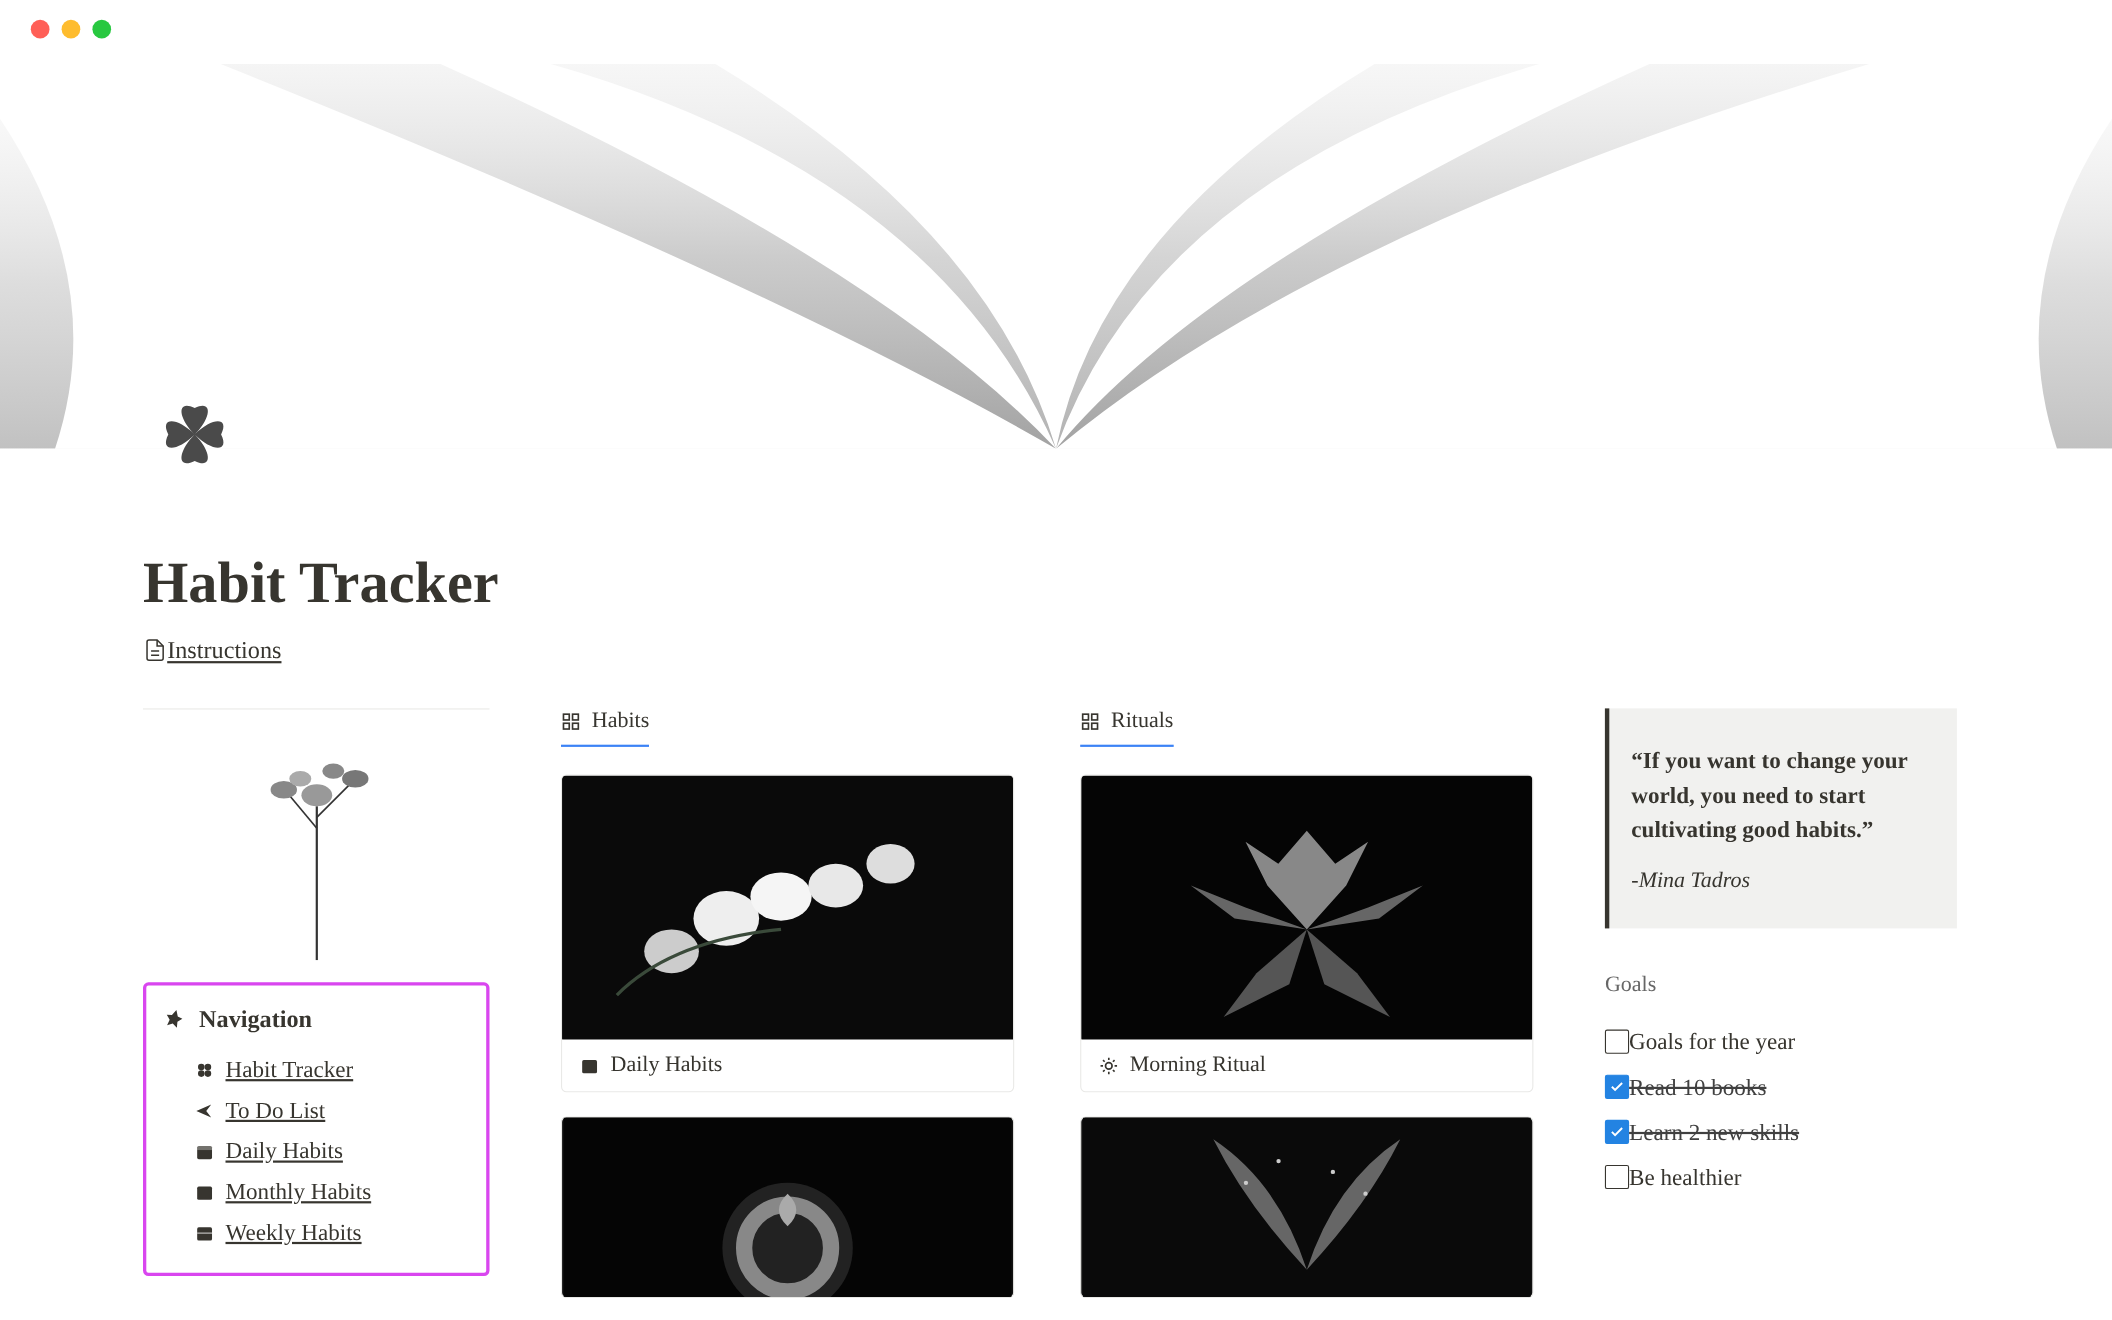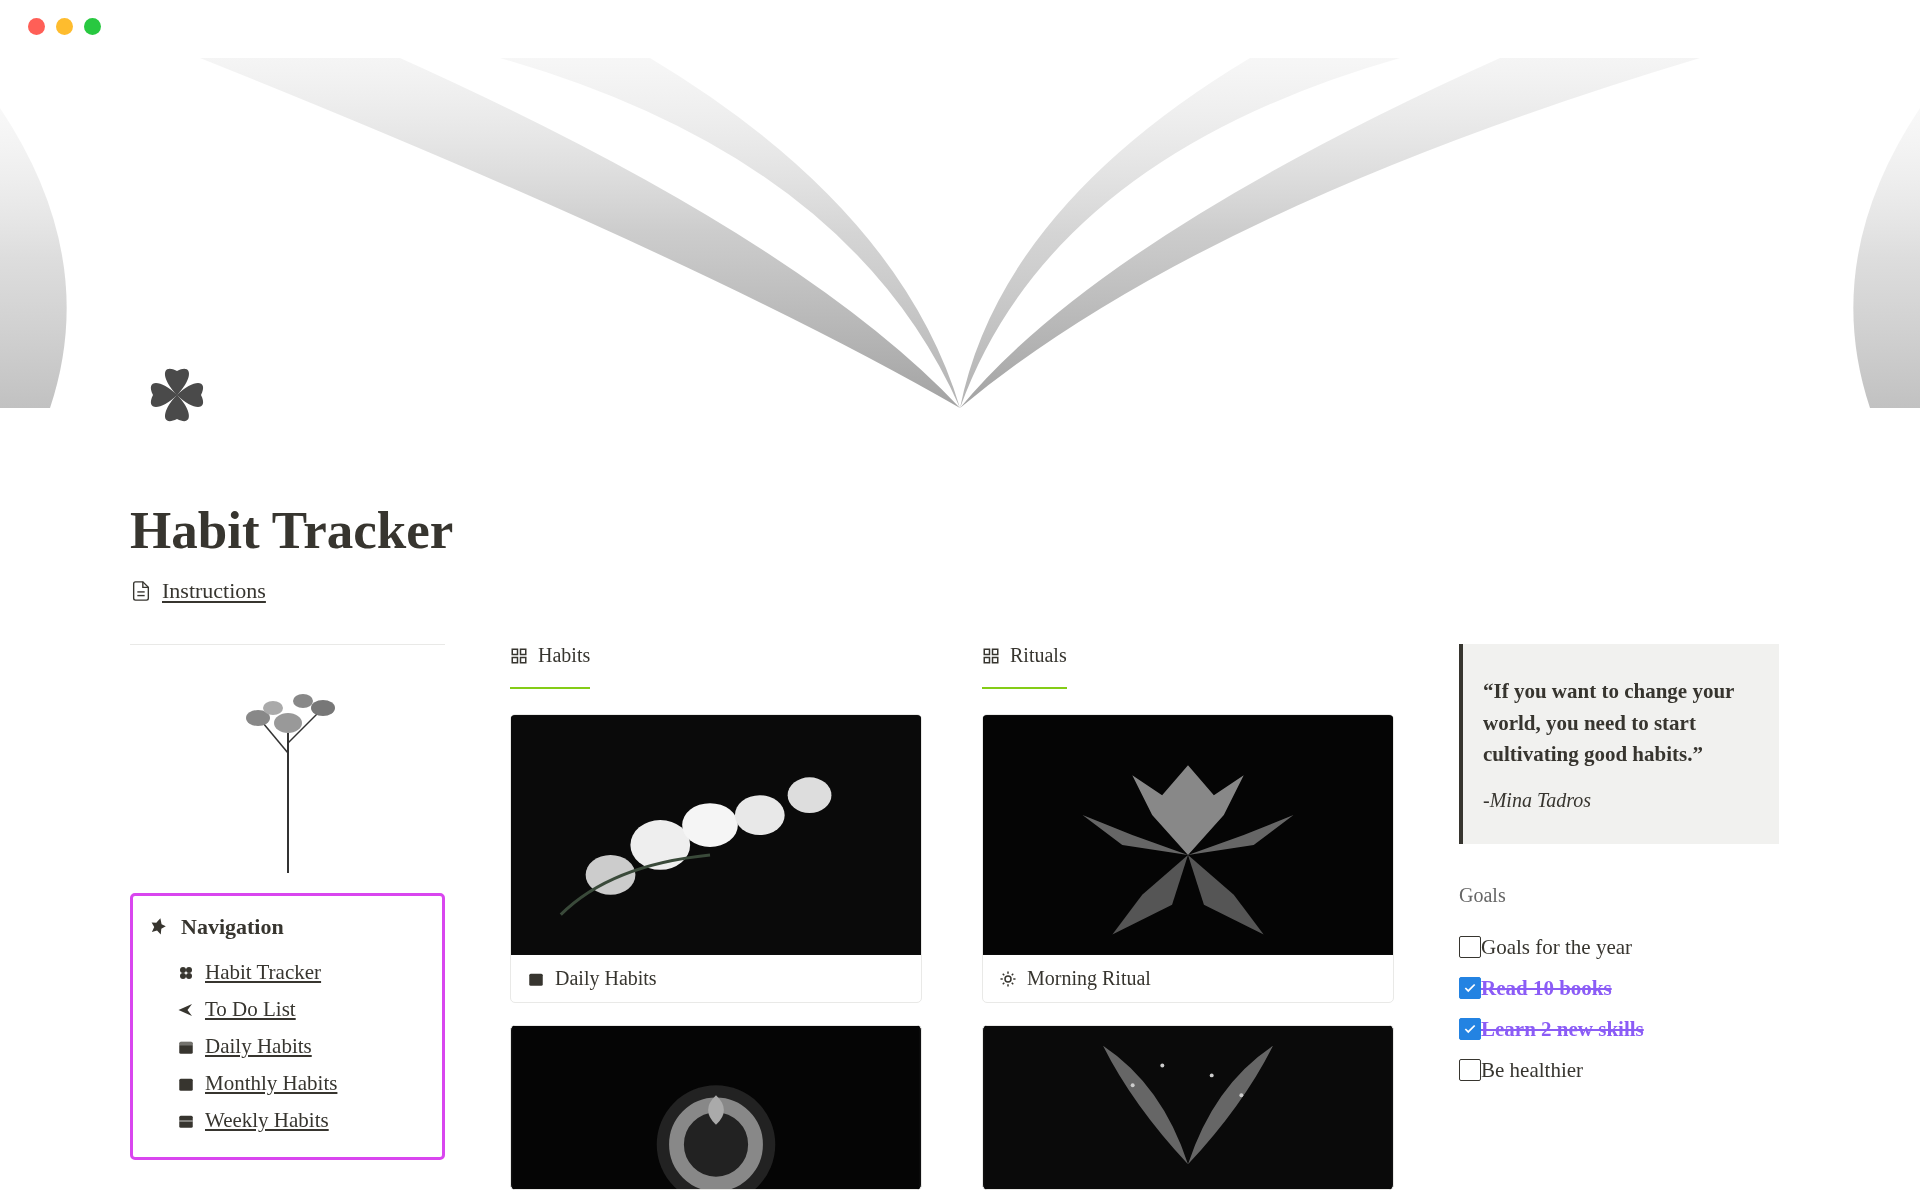--- a/index.html
+++ b/index.html
@@ -7,47 +7,47 @@
 .window-controls { display: flex; gap: 11px; padding: 18px 0 18px 28px; }
 .window-dot { width: 17px; height: 17px; border-radius: 50%; }
 .dot-red { background: #ff5f57; }
 .dot-yellow { background: #febc2e; }
 .dot-green { background: #28c840; }
 .cover-image { width: 100%; height: 350px; position: absolute; top: 58px; left: 0; background: linear-gradient(to bottom, #fff 0%, #f0f0f0 20%, #888 60%, #555 80%, #f8f8f8 100%); overflow: hidden; }
 .cover-image svg { width: 100%; height: 100%; }
 .page-icon { position: absolute; top: 355px; left: 137px; width: 80px; height: 80px; z-index: 10; }
 .content-wrap { position: absolute; top: 500px; left: 0; right: 0; padding: 0 130px; }
 .page-title { font-size: 53px; font-weight: 700; font-family: ui-serif, Georgia, serif; color: #37352f; margin-bottom: 18px; }
-.instructions-link { display: flex; align-items: center; gap: 10px; margin-bottom: 40px; }
+.instructions-link { display: flex; align-items: center; margin-bottom: 40px; }
 .instructions-link span { font-size: 22px; text-decoration: underline; text-underline-offset: 3px; cursor: pointer; }
 .columns { display: flex; gap: 65px; }
 .col-left { width: 315px; }
 .col-left hr { border: none; border-top: 1px solid #e9e9e7; margin-bottom: 28px; }
 .flower-img { width: 130px; height: 200px; margin: 0 auto 20px; display: block; }
 .nav-callout { border: 3px solid #d946ef; border-radius: 5px; padding: 18px 14px; }
 .nav-header { display: flex; align-items: center; gap: 12px; font-size: 22px; font-weight: 700; margin-bottom: 14px; }
 .nav-item { display: flex; align-items: center; gap: 10px; padding: 6px 0 6px 30px; font-size: 21px; }
 .nav-item span { text-decoration: underline; text-underline-offset: 2px; cursor: pointer; }
 .col-mid { display: flex; gap: 60px; }
 .gallery-col { width: 412px; }
-.gallery-tab { display: flex; align-items: center; gap: 10px; font-size: 20px; padding-bottom: 20px; border-bottom: 2px solid #84cc16; width: fit-content; margin-bottom: 25px; }
+.gallery-tab { display: flex; align-items: center; gap: 10px; font-size: 20px; padding-bottom: 10px; border-bottom: 2px solid #3b82f6; width: fit-content; margin-bottom: 25px; }
 .gallery-card { border: 1px solid #e9e9e7; border-radius: 5px; overflow: hidden; margin-bottom: 22px; }
 .card-img { width: 100%; height: 240px; background: #111; }
 .card-footer { display: flex; align-items: center; gap: 10px; padding: 12px 16px; font-size: 20px; }
 .card-img-only { width: 100%; height: 165px; background: #111; border-radius: 5px; border: 1px solid #e9e9e7; }
 .col-right { width: 320px; }
 .quote-callout { background: #f1f1ef; border-left: 4px solid #37352f; padding: 32px 20px; margin-bottom: 40px; }
 .quote-text { font-size: 21px; font-weight: 700; line-height: 1.5; margin-bottom: 18px; }
 .quote-author { font-size: 20px; font-style: italic; }
 .goals-heading { font-size: 20px; font-weight: 400; color: #666; margin-bottom: 20px; }
 .goal-item { display: flex; align-items: center; padding: 8px 0; font-size: 21px; }
 .checkbox { width: 22px; height: 22px; border: 1.5px solid #37352f; border-radius: 2px; display: flex; align-items: center; justify-content: center; cursor: pointer; flex-shrink: 0; }
 .checkbox.checked { background: #2383e2; border-color: #2383e2; }
 .checkbox.checked svg { stroke: #fff; }
-.goal-item.done span { text-decoration: line-through; color: #8b5cf6; font-weight: bold; }
+.goal-item.done span { text-decoration: line-through; color: #404040; }
 .icon-svg { width: 22px; height: 22px; flex-shrink: 0; }
 .icon-svg-sm { width: 18px; height: 18px; flex-shrink: 0; }
 </style>
 </head>
 <body>
 
 <div class="window-controls">
   <div class="window-dot dot-red"></div>
   <div class="window-dot dot-yellow"></div>
   <div class="window-dot dot-green"></div>

